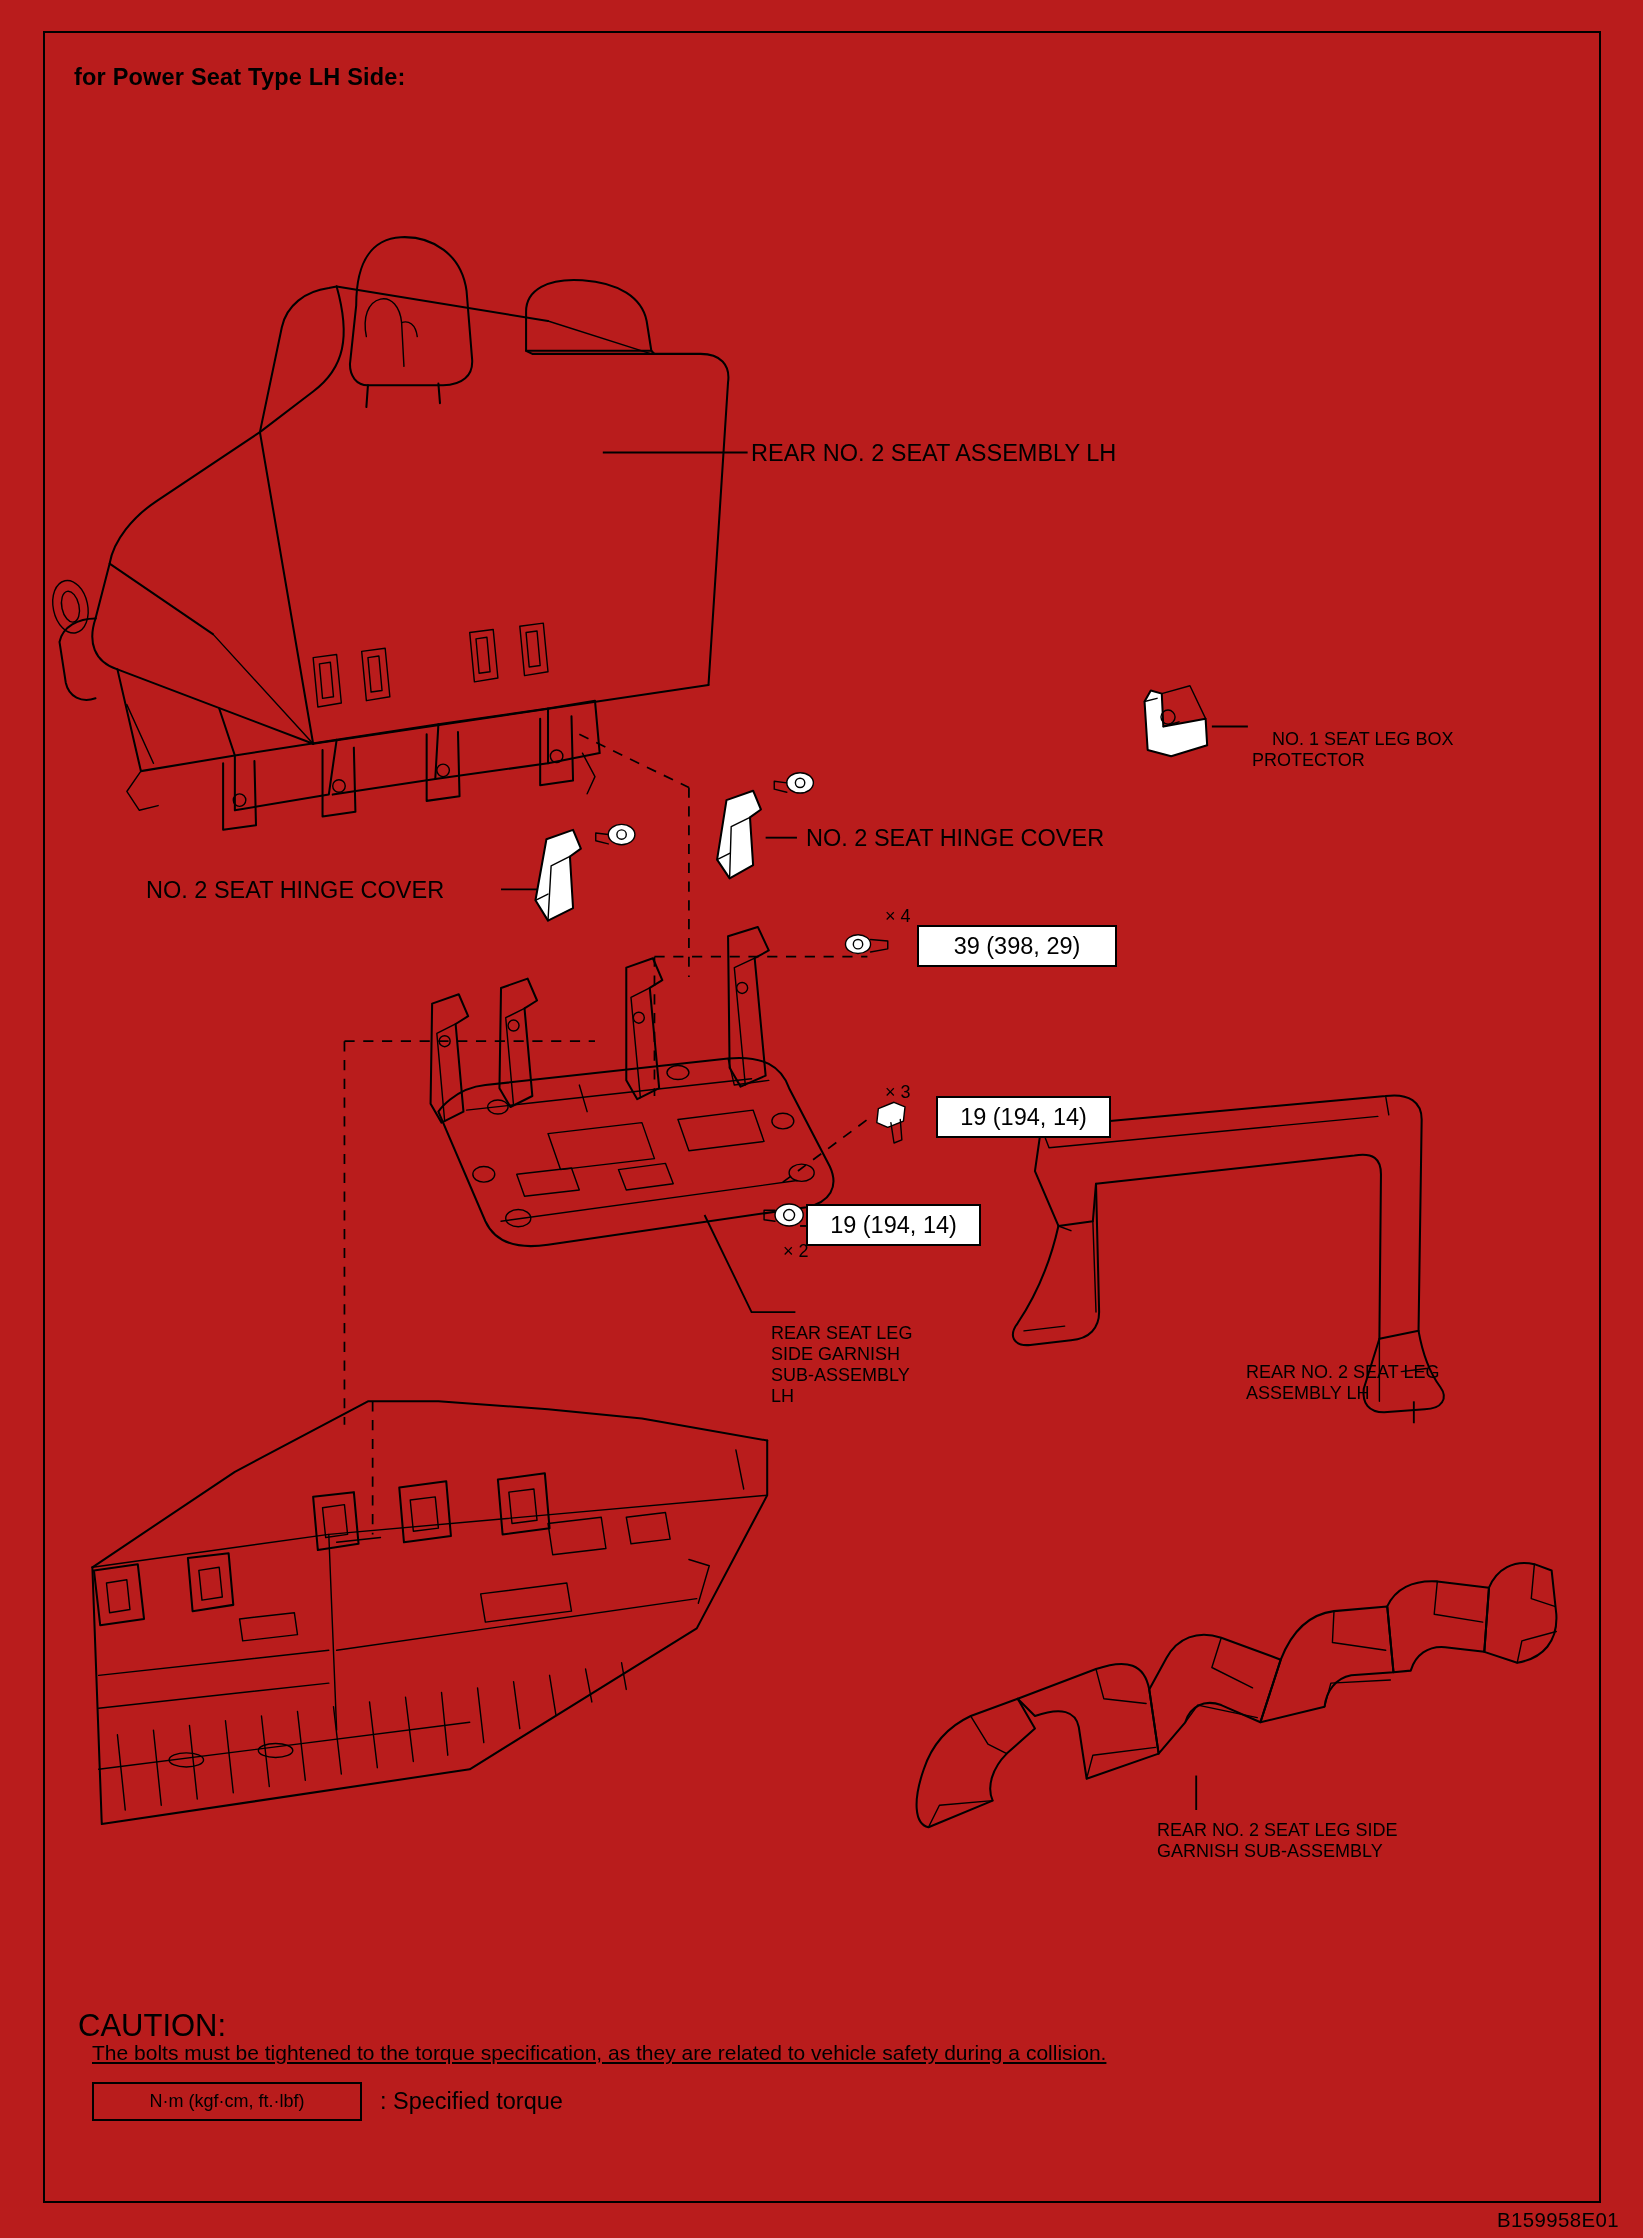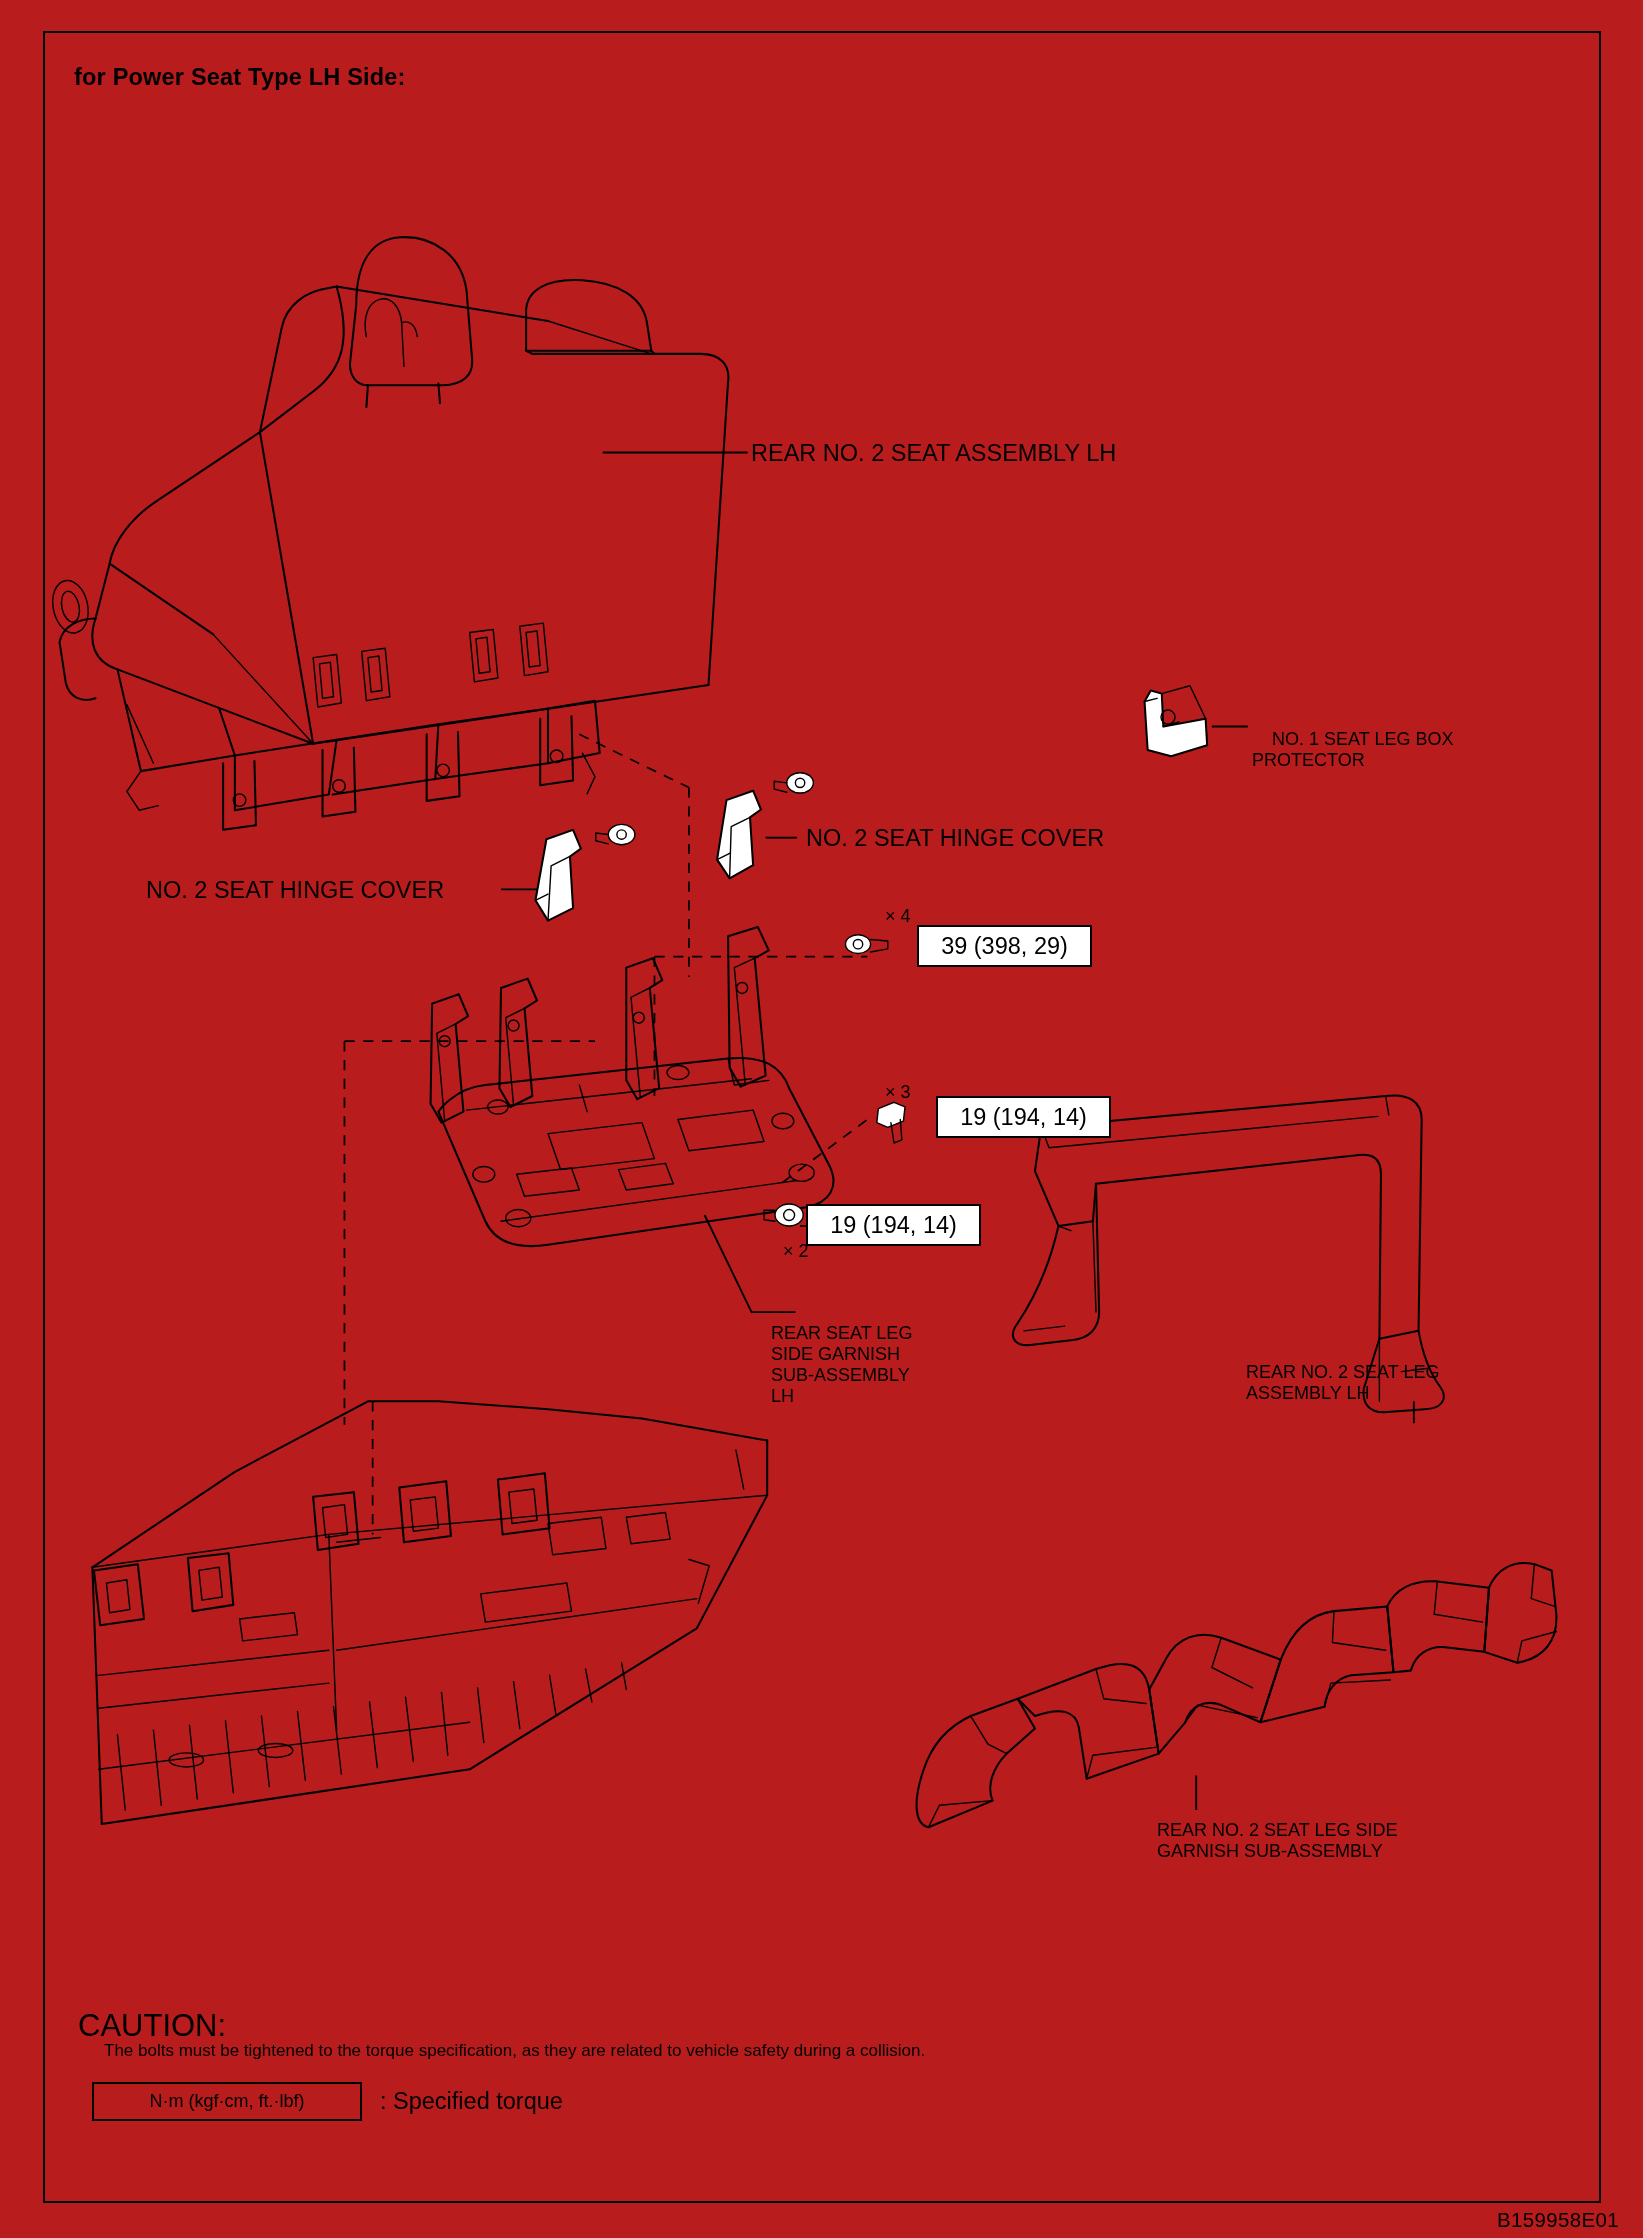--- a/index.html
+++ b/index.html
@@ -59,23 +59,24 @@
     white-space: pre;
   }
   .caution-head {
     position: absolute;
     left: 78px;
     top: 2008px;
     font-size: 31px;
   }
   .caution-text {
     position: absolute;
-    left: 104px;
+    left: 92px;
     top: 2041px;
-    font-size: 17px;
+    font-size: 21px;
+    text-decoration: underline;
   }
   .unit-box {
     position: absolute;
     left: 92px;
     top: 2082px;
     width: 270px;
     height: 39px;
     border: 2.3px solid #000000;
     box-sizing: border-box;
     display: flex;
@@ -378,21 +379,21 @@
 SUB-ASSEMBLY
 LH</div>
 
   <div class="multi" style="left:1246px; top:1362px; white-space:pre-line;">REAR NO. 2 SEAT LEG
 ASSEMBLY LH</div>
 
   <div class="multi" style="left:1157px; top:1820px; white-space:pre-line;">REAR NO. 2 SEAT LEG SIDE
 GARNISH SUB-ASSEMBLY</div>
 
   <div class="multi" style="left:885px; top:906px;">× 4</div>
-  <div class="torque-box" style="left:917px; top:925px; width:175px; height:42px;">39 (398, 29)</div>
+  <div class="torque-box" style="left:917px; top:925px; width:200px; height:42px;">39 (398, 29)</div>
 
   <div class="multi" style="left:885px; top:1082px;">× 3</div>
   <div class="torque-box" style="left:936px; top:1096px; width:175px; height:42px;">19 (194, 14)</div>
 
   <div class="torque-box" style="left:806px; top:1204px; width:175px; height:42px;">19 (194, 14)</div>
   <div class="multi" style="left:783px; top:1241px;">× 2</div>
 
   <div class="caution-head">CAUTION:</div>
   <div class="caution-text">The bolts must be tightened to the torque specification, as they are related to vehicle safety during a collision.</div>
   <div class="unit-box">N·m (kgf·cm, ft.·lbf)</div>

